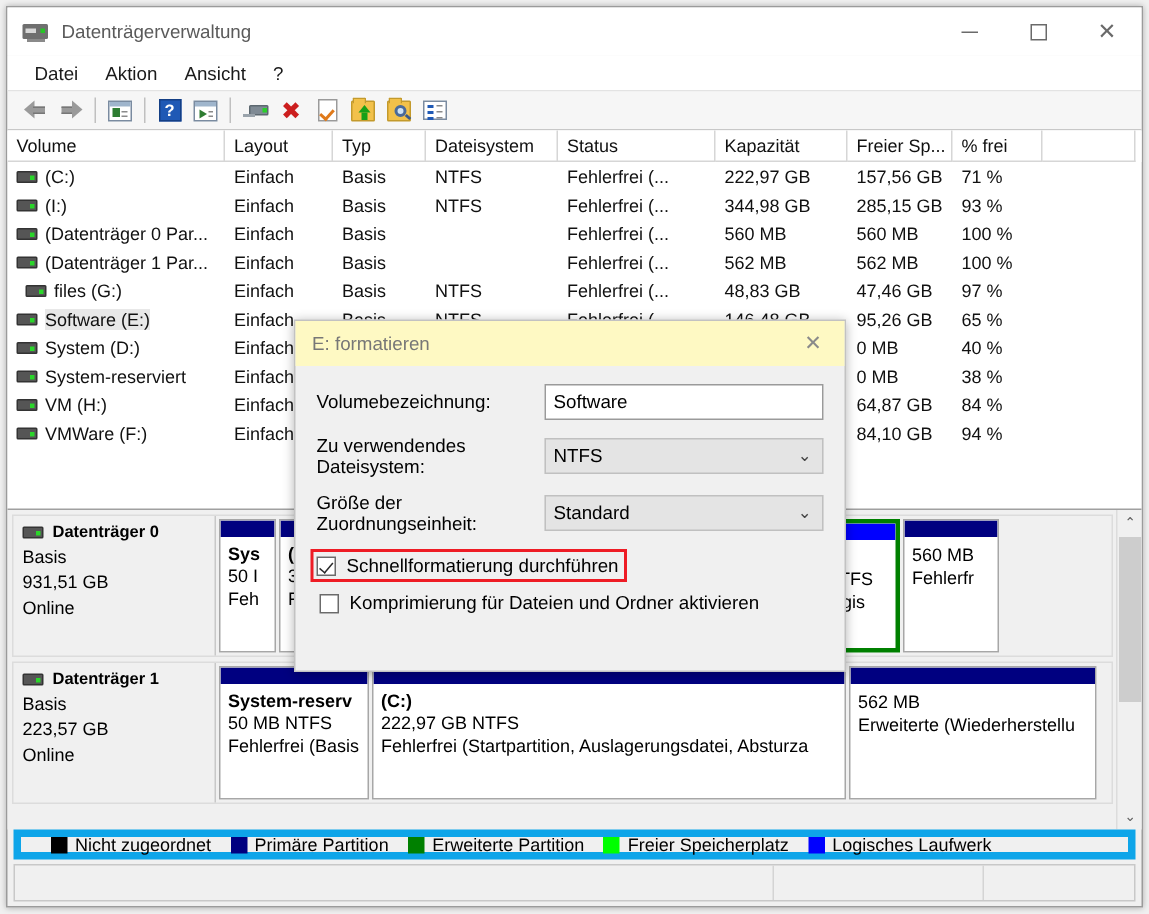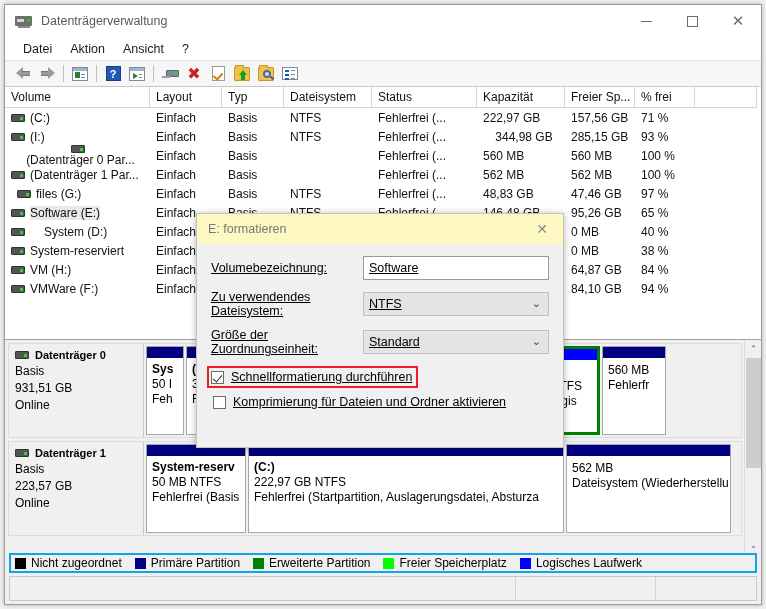--- a/index.html
+++ b/index.html
@@ -188,22 +188,22 @@
   .part .pname { font-weight: bold; font-size: 12px; white-space: nowrap; }
   .part .pline { font-size: 12px; white-space: nowrap; margin-top: 1px; }
   .part.extended-sel {
     border: 3px solid #008000;
   }
 
   
   .legend {
     position: absolute; left: 4px; right: 4px; bottom: 31px;
     height: 20px; background: #f0f0f0;
-    border: 2px solid #0ea5e9;
-    display: flex; align-items: center; padding-left: 4px; gap: 5px;
+    border: 5px solid #0ea5e9;
+    display: flex; align-items: center; padding-left: 20px; gap: 5px;
   }
   .lg-item { display: flex; align-items: center; font-size: 12px; margin-right: 8px; }
   .lg-sw { width: 11px; height: 11px; margin-right: 5px; flex: none; }
 
   
   .statusbar {
     position: absolute; left: 4px; right: 4px; bottom: 3px;
     height: 25px; background: #f0f0f0; border: 1px solid #c8c8c8;
     display: flex;
   }
@@ -225,21 +225,21 @@
   .dlg-title {
     height: 30px; background: #fef9c3; display: flex; align-items: center;
     position: relative;
   }
   .dlg-title-text { margin-left: 11px; font-size: 12.5px; color: #777; }
   .dlg-close {
     position: absolute; right: 0; top: 0; width: 42px; height: 30px;
     display: flex; align-items: center; justify-content: center;
     color: #8a8a8a; font-size: 14px; font-family: "DejaVu Sans", sans-serif;
   }
-  .dlg-body { padding: 12px 14px 0 14px; text-decoration: underline; }
+  .dlg-body { padding: 12px 14px 0 14px; }
   .frm-row { display: flex; align-items: center; margin-bottom: 10px; }
   .frm-label { width: 152px; font-size: 12.5px; flex: none; }
   .txt-input {
     width: 192px; height: 24px; background: #fff;
     border: 1px solid #9a9a9a; padding: 2px 5px;
     font-family: "Liberation Sans", sans-serif; font-size: 12.5px; color: #000;
     outline: none;
   }
   .sel-input {
     width: 192px; height: 24px; background: #e4e4e4;
@@ -403,26 +403,26 @@
         </div>
         <div class="vl-row">
           <div class="td vol" style="width: 145px;">
             <div class="vol-ico"></div>
             <span>(I:)</span>
           </div>
           <div class="td" style="width: 72px;">Einfach</div>
           <div class="td" style="width: 62px;">Basis</div>
           <div class="td" style="width: 88px;">NTFS</div>
           <div class="td" style="width: 105px;">Fehlerfrei (...</div>
-          <div class="td" style="width: 88px; text-align: center;">344,98 GB</div>
+          <div class="td" style="width: 88px;">344,98 GB</div>
           <div class="td" style="width: 70px;">285,15 GB</div>
           <div class="td" style="width: 60px;">93 %</div>
         </div>
         <div class="vl-row">
-          <div class="td vol" style="width: 145px; flex-direction: column;">
+          <div class="td vol" style="width: 145px;">
             <div class="vol-ico"></div>
             <span>(Datenträger 0 Par...</span>
           </div>
           <div class="td" style="width: 72px;">Einfach</div>
           <div class="td" style="width: 62px;">Basis</div>
           <div class="td" style="width: 88px;"></div>
           <div class="td" style="width: 105px;">Fehlerfrei (...</div>
           <div class="td" style="width: 88px;">560 MB</div>
           <div class="td" style="width: 70px;">560 MB</div>
           <div class="td" style="width: 60px;">100 %</div>
@@ -460,21 +460,21 @@
           </div>
           <div class="td" style="width: 72px;">Einfach</div>
           <div class="td" style="width: 62px;">Basis</div>
           <div class="td" style="width: 88px;">NTFS</div>
           <div class="td" style="width: 105px;">Fehlerfrei (...</div>
           <div class="td" style="width: 88px;">146,48 GB</div>
           <div class="td" style="width: 70px;">95,26 GB</div>
           <div class="td" style="width: 60px;">65 %</div>
         </div>
         <div class="vl-row">
-          <div class="td vol" style="width: 145px; gap: 14px;">
+          <div class="td vol" style="width: 145px;">
             <div class="vol-ico"></div>
             <span>System (D:)</span>
           </div>
           <div class="td" style="width: 72px;">Einfach</div>
           <div class="td" style="width: 62px;"></div>
           <div class="td" style="width: 88px;"></div>
           <div class="td" style="width: 105px;"></div>
           <div class="td" style="width: 88px;"></div>
           <div class="td" style="width: 70px;">0 MB</div>
           <div class="td" style="width: 60px;">40 %</div>
@@ -609,21 +609,21 @@
                 <div class="pname">(C:)</div>
                 <div class="pline">222,97 GB NTFS</div>
                 <div class="pline">Fehlerfrei (Startpartition, Auslagerungsdatei, Absturza</div>
               </div>
             </div>
             <div class="part" style="width: 165px;">
               <div class="cap "></div>
               <div class="inner">
                 <div class="pname"></div>
                 <div class="pline">562 MB</div>
-                <div class="pline">Dateisystem (Wiederherstellu</div>
+                <div class="pline">Erweiterte (Wiederherstellu</div>
               </div>
             </div>
           </div>
         </div>
       </div>
     <div class="dm-scroll-track">
       <div class="dm-up">⌃</div>
       <div class="dm-thumb"></div>
       <div class="dm-dn">⌄</div>
     </div>

